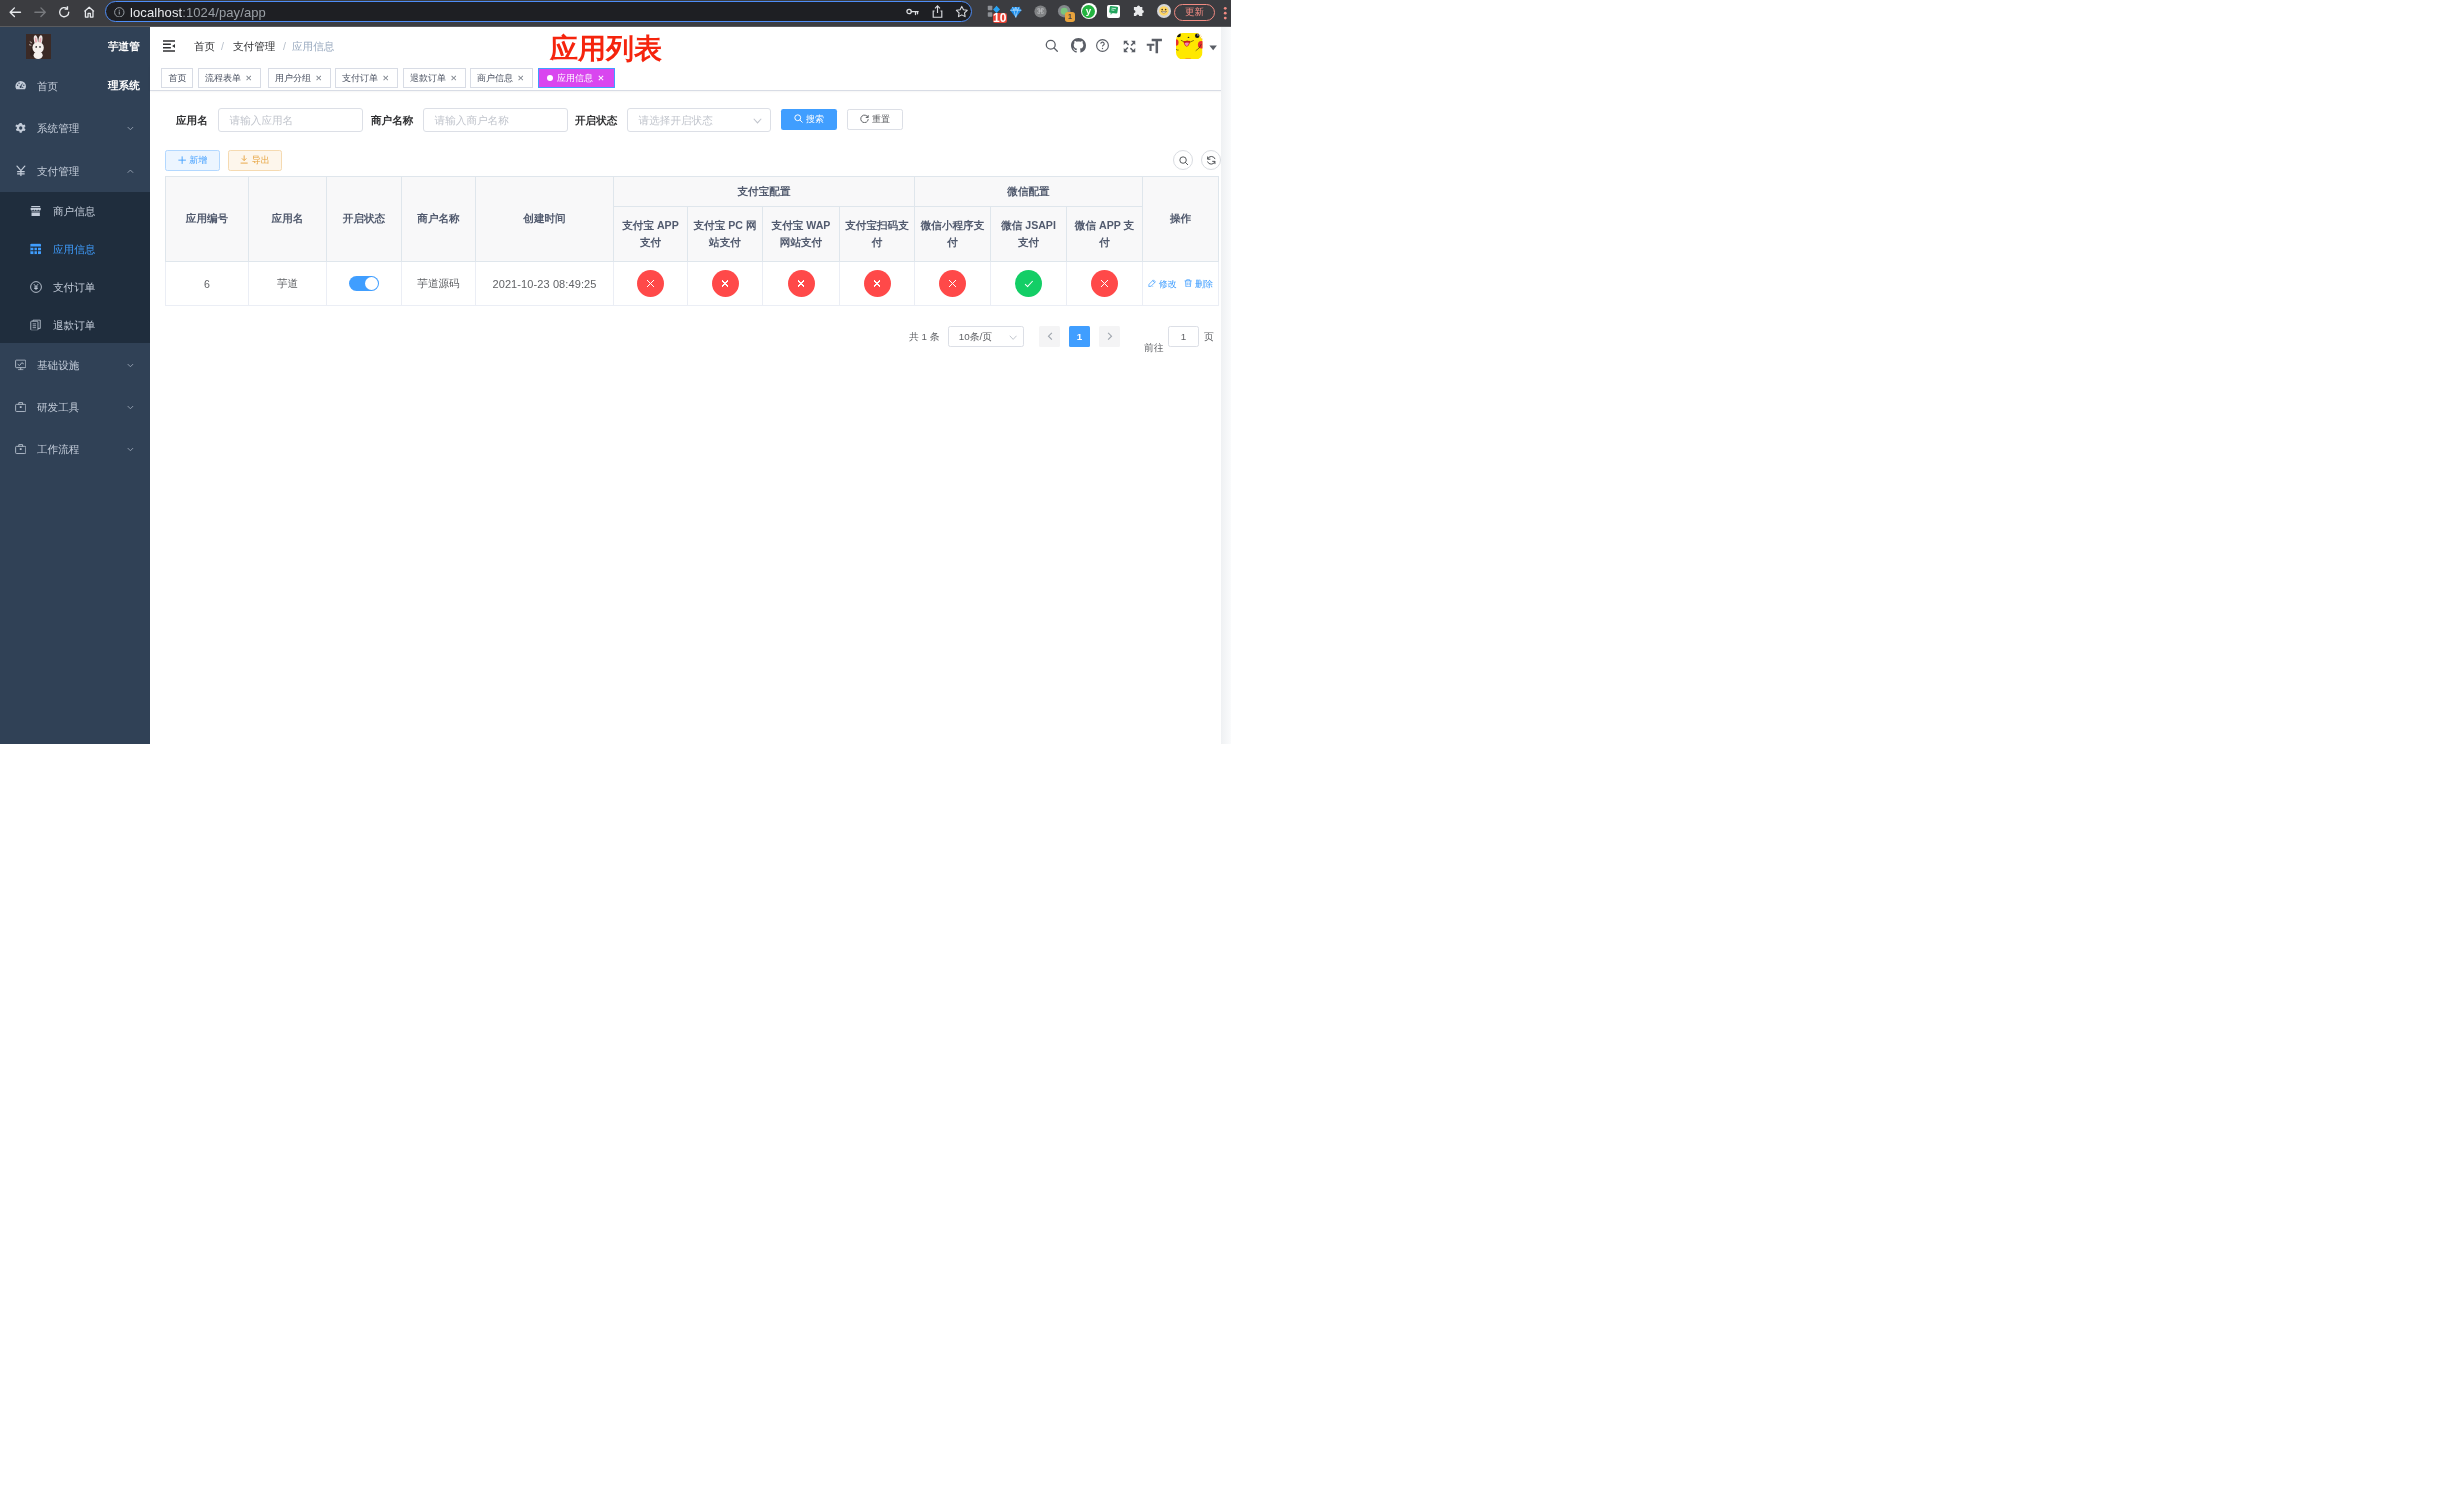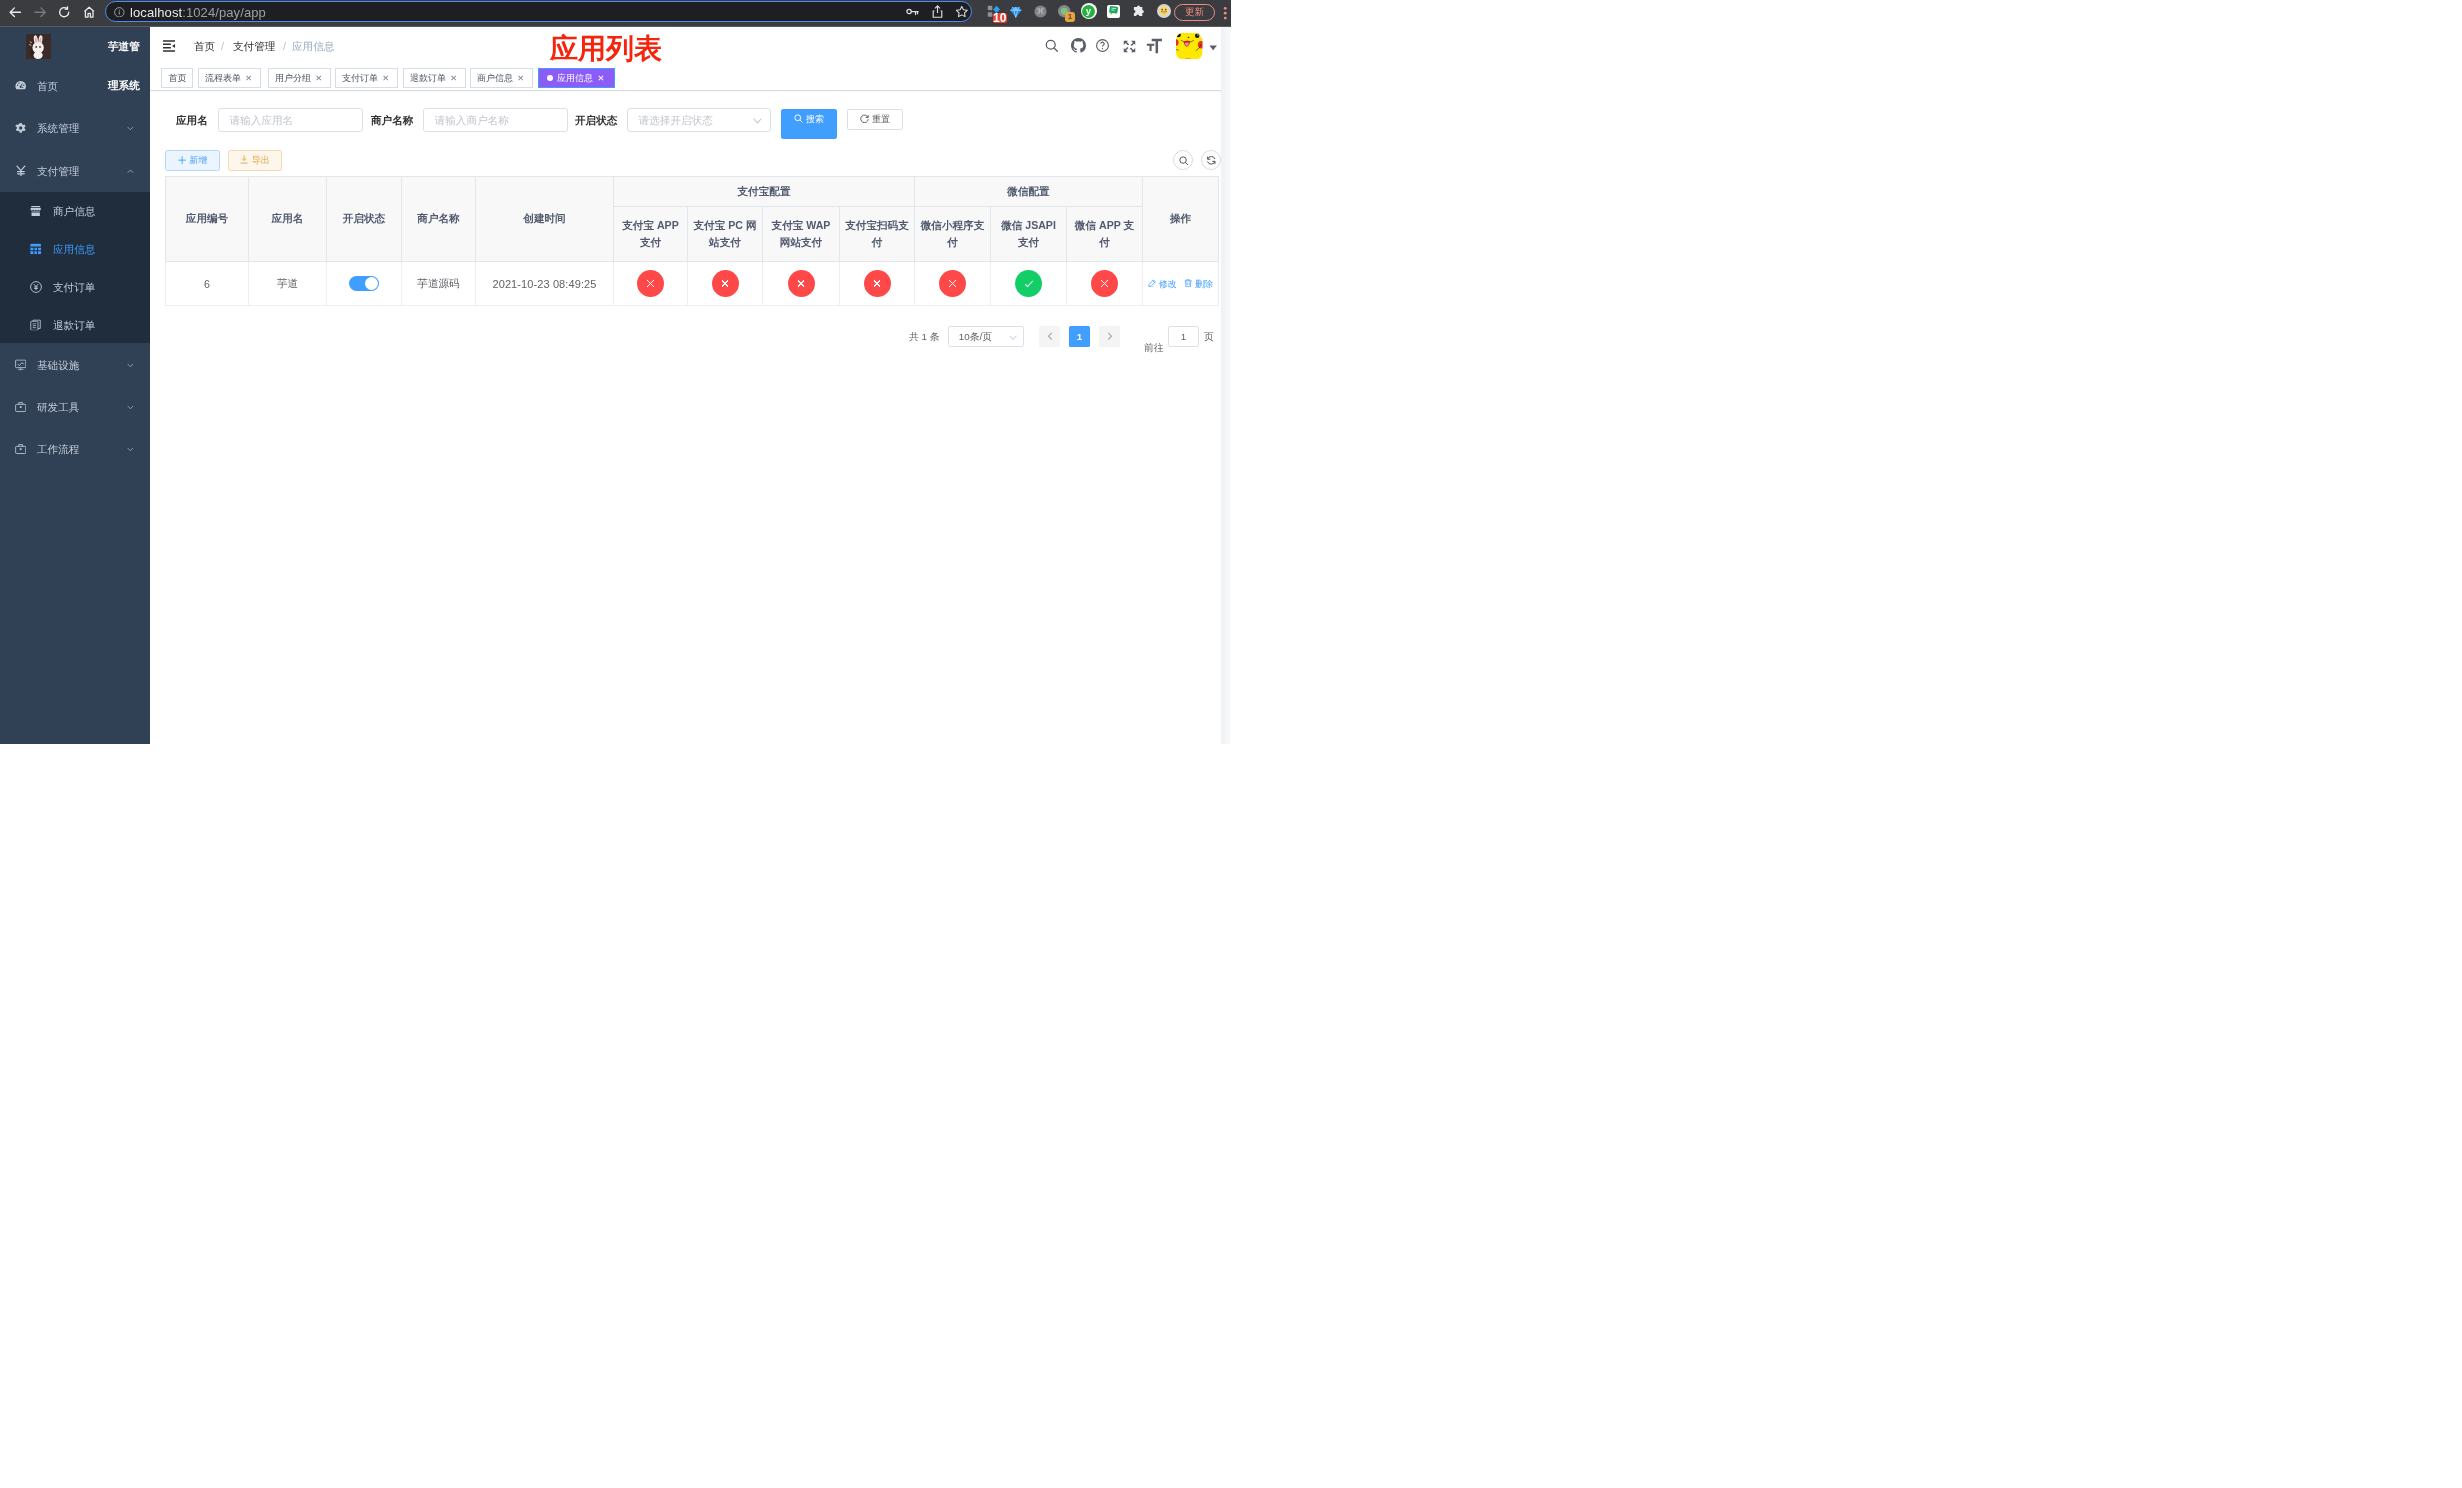--- a/index.html
+++ b/index.html
@@ -30,21 +30,21 @@
   #navbar{position:absolute;left:150px;top:27px;width:1081px;height:38px;background:#fff;}
   .bc{position:absolute;top:0;height:38px;line-height:38px;font-size:10.6px;color:#303133;}
   .bc.last{color:#97a8be;}
   .bc.sep{color:#b6bfca;font-weight:300;}
   .redtitle{position:absolute;left:550px;top:34px;font-size:28px;line-height:29.5px;font-weight:700;color:#f5240d;white-space:nowrap;}
   
   #tags{position:absolute;left:150px;top:65px;width:1081px;height:26px;background:#fff;border-bottom:0.8px solid #d8dce5;box-shadow:0 0.8px 2.3px rgba(0,0,0,.06);box-sizing:border-box;}
   .tag{position:absolute;top:3px;height:19.7px;line-height:18px;border:0.8px solid #d8dce5;background:#fff;color:#495060;
        font-size:9px;box-sizing:border-box;padding:0 6px;white-space:nowrap;}
   .tag .x{display:inline-block;width:10.6px;text-align:center;color:#7d838c;font-size:8.3px;}
-  .tag.active{background:#8b5cf6;border-color:#409eff;color:#fff;padding:0 7.6px;}
+  .tag.active{background:#d946ef;border-color:#409eff;color:#fff;padding:0 7.6px;}
   .tag.active .x{color:#fff;}
   .tag .dot{display:inline-block;width:6px;height:6px;border-radius:50%;background:#fff;margin-right:4.5px;position:relative;top:0px;}
   
   .flabel{position:absolute;top:108px;height:24px;line-height:24px;font-size:10.6px;font-weight:700;color:#303133;}
   .finput{position:absolute;top:108px;height:24px;border:0.8px solid #dcdfe6;border-radius:3px;box-sizing:border-box;background:#fff;
           font-size:10.6px;color:#c0c4cc;line-height:23px;padding-left:10.6px;}
   .btn{position:absolute;box-sizing:border-box;border-radius:2.3px;font-size:9px;text-align:center;}
   
   #tbl{position:absolute;left:165px;top:176px;border-collapse:collapse;table-layout:fixed;font-size:10.6px;}
   #tbl th{border:0.8px solid #dfe6ec;background:#f8f8f9;color:#515a6e;font-weight:700;padding:0;font-size:10.6px;}
@@ -345,21 +345,21 @@
 <div class="flabel" style="left:176px">应用名</div>
 <div class="finput" style="left:218px;width:145px;">请输入应用名</div>
 <div class="flabel" style="left:371px">商户名称</div>
 <div class="finput" style="left:423px;width:145px;">请输入商户名称</div>
 <div class="flabel" style="left:575px">开启状态</div>
 <div class="finput" style="left:627px;width:144px;">请选择开启状态
   <svg class="abs" style="right:7.6px;top:9px" width="9" height="6" viewBox="0 0 12 8">
       <path d="M1 1 L6 6.5 L11 1" stroke="#c0c4cc" stroke-width="1.4" fill="none"></path>
     </svg>
 </div>
-<div class="btn" style="left:781px;top:109px;width:56px;height:30px;background:#409eff;color:#fff;line-height:21px;">
+<div class="btn" style="left:781px;top:109px;width:56px;height:21px;background:#409eff;color:#fff;line-height:21px;">
   <svg style="vertical-align:-1.1px;margin-right:3px" width="9" height="9" viewBox="0 0 12 12">
       <circle cx="5" cy="5" r="3.9" stroke="#fff" stroke-width="1.3" fill="none"></circle>
       <path d="M8 8 L11 11" stroke="#fff" stroke-width="1.3" stroke-linecap="round"></path>
     </svg>搜索</div>
 <div class="btn" style="left:847px;top:109px;width:56px;height:21px;background:#fff;border:0.8px solid #dcdfe6;color:#606266;line-height:19.7px;">
   <svg style="vertical-align:-1.1px;margin-right:3px" width="9" height="9" viewBox="0 0 12 12">
       <path d="M10.6 4.5 A5 5 0 1 0 11 6.8" stroke="#606266" stroke-width="1.3" fill="none"></path>
       <path d="M10.9 1.5 V4.7 H7.7" stroke="#606266" stroke-width="1.3" fill="none"></path>
     </svg>重置</div>
 <div class="btn" style="left:165px;top:150px;width:55px;height:21px;background:#ecf5ff;border:0.8px solid #b3d8ff;color:#409eff;line-height:19.7px;">

